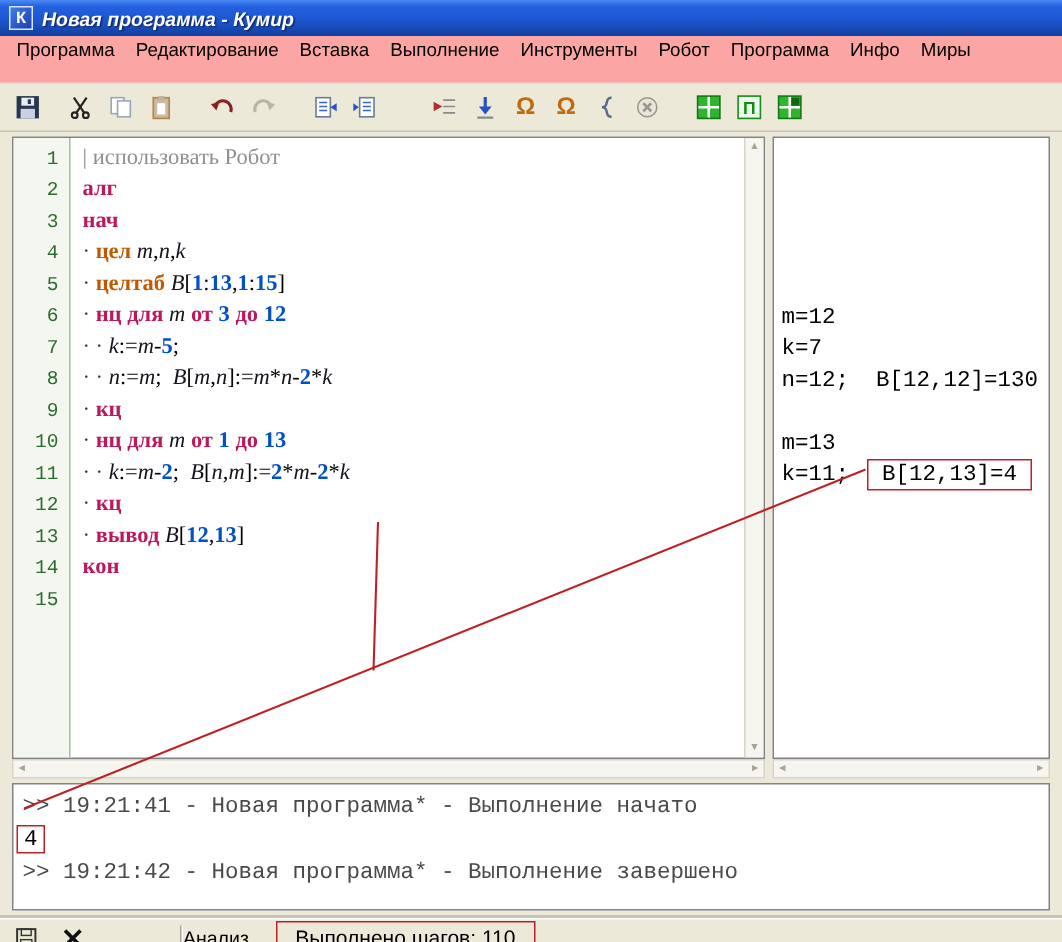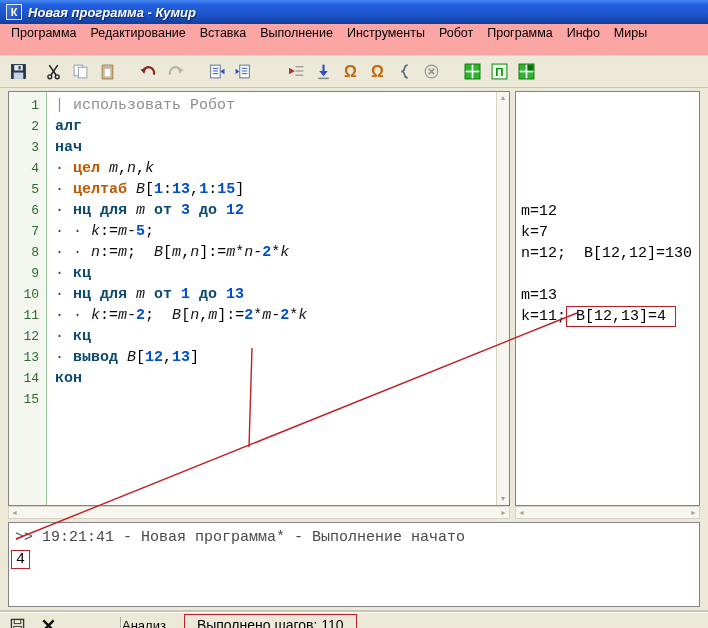--- a/index.html
+++ b/index.html
@@ -30,39 +30,39 @@
   .omega{font-size:16px;font-weight:bold;color:#c06a10;line-height:16px;}
 
   
   .workspace{display:flex;gap:5px;padding:3px 8px 0 8px;height:431px;}
   .pane-col{display:flex;flex-direction:column;}
   .panel{background:#fff;border:1px solid #848284;height:415px;overflow:hidden;}
   .editor-panel{display:flex;width:502px;}
   .gutter{width:38px;background:#f4f7f0;border-right:1px solid #9cc49c;padding-top:3px;flex:0 0 auto;}
   .ln{height:21px;line-height:21px;font-family:"Liberation Mono",monospace;font-size:13px;
     color:#2e6b2e;text-align:right;padding-right:7px;}
-  .code{flex:1;padding:3px 0 0 8px;font-family:Liberation Mono, monospace;font-size:15px;
+  .code{flex:1;padding:3px 0 0 8px;font-family:Liberation Serif, serif;font-size:15px;
     line-height:21px;white-space:pre;overflow:hidden;}
   .cl{min-height:21px;}
   .tok-c{color:#8f8f8f;}
-  .tok-k{font-weight:bold;color:#0c4a6e;}
+  .tok-k{font-weight:bold;color:#be185d;}
   .tok-t{font-weight:bold;color:#c05a00;margin-top:48px;}
   .tok-d{font-weight:bold;color:#0050c8;}
   .tok-i{font-style:italic;color:#14141e;}
   .tok-p{color:#000;}
   .tok-b{color:#3c3c3c;}
   .vscroll{width:13px;background:#f6f5ef;border-left:1px solid #d8d4c4;display:flex;
     flex-direction:column;justify-content:space-between;align-items:center;padding:2px 0;flex:0 0 auto;}
   .vscroll .arr,.hscroll .arr{font-size:7px;color:#a8a492;line-height:8px;}
   .hscroll{height:13px;margin-top:0;background:#f6f5ef;border:1px solid #d8d4c4;display:flex;
     justify-content:space-between;align-items:center;padding:0 2px;}
   .margin-panel{padding:4px 0 0 5px;font-family:"Liberation Mono",monospace;font-size:15px;
     line-height:21px;white-space:pre;color:#000;}
   .ml{min-height:21px;}
-  .m-box{display:inline-block;border:1px solid #bf2026;line-height:17px;padding:1px 9px;}
+  .m-box{display:inline-block;border:1px solid #bf2026;line-height:17px;padding:1px 9px;margin-left:12px;}
 
   
   .console{margin:3px 8px 0 8px;height:85px;background:#fff;border:1px solid #848284;
     padding:4px 0 0 6px;font-family:"Liberation Mono",monospace;font-size:15px;line-height:22px;
     color:#4a4a4a;white-space:pre;overflow:hidden;}
   .con-line{min-height:22px;}
   .out-box{display:inline-block;border:1px solid #bf2026;color:#000;line-height:17px;
     padding:0 4px;margin-left:-4px;}
 
   
@@ -257,21 +257,21 @@
     </div>
     <div class="pane-col" style="flex:1;">
       <div class="panel margin-panel" id="marginPanel"><div class="ml"></div><div class="ml"></div><div class="ml"></div><div class="ml"></div><div class="ml"></div><div class="ml">m=12</div><div class="ml">k=7</div><div class="ml">n=12;  B[12,12]=130</div><div class="ml"></div><div class="ml">m=13</div><div class="ml">k=11;<span class="m-box">B[12,13]=4</span></div><div class="ml"></div><div class="ml"></div><div class="ml"></div><div class="ml"></div></div>
       <div class="hscroll">
         <span class="arr">◄</span>
         <span class="arr">►</span>
       </div>
     </div>
   </div>
 
-  <div class="console" id="console"><div class="con-line">&gt;&gt; 19:21:41 - Новая программа* - Выполнение начато</div><div class="con-line"><span class="out-box">4</span></div></div>
+  <div class="console" id="console"><div class="con-line">&gt;&gt; 19:21:41 - Новая программа* - Выполнение начато</div><div class="con-line"><span class="out-box">4</span></div><div class="con-line">&gt;&gt; 19:21:42 - Новая программа* - Выполнение завершено</div></div>
 
   <div class="statusbar">
     <div class="sb-icons">
       <span class="sb-btn">
         <svg width="15" height="15" viewBox="0 0 16 16">
             <rect x="1.5" y="1.5" width="13" height="13" fill="none" stroke="#333" stroke-width="1.4"></rect>
             <rect x="4.5" y="1.5" width="7" height="4.5" fill="none" stroke="#333"></rect>
             <rect x="4" y="9" width="8" height="5.5" fill="none" stroke="#333"></rect>
           </svg>
       </span>

